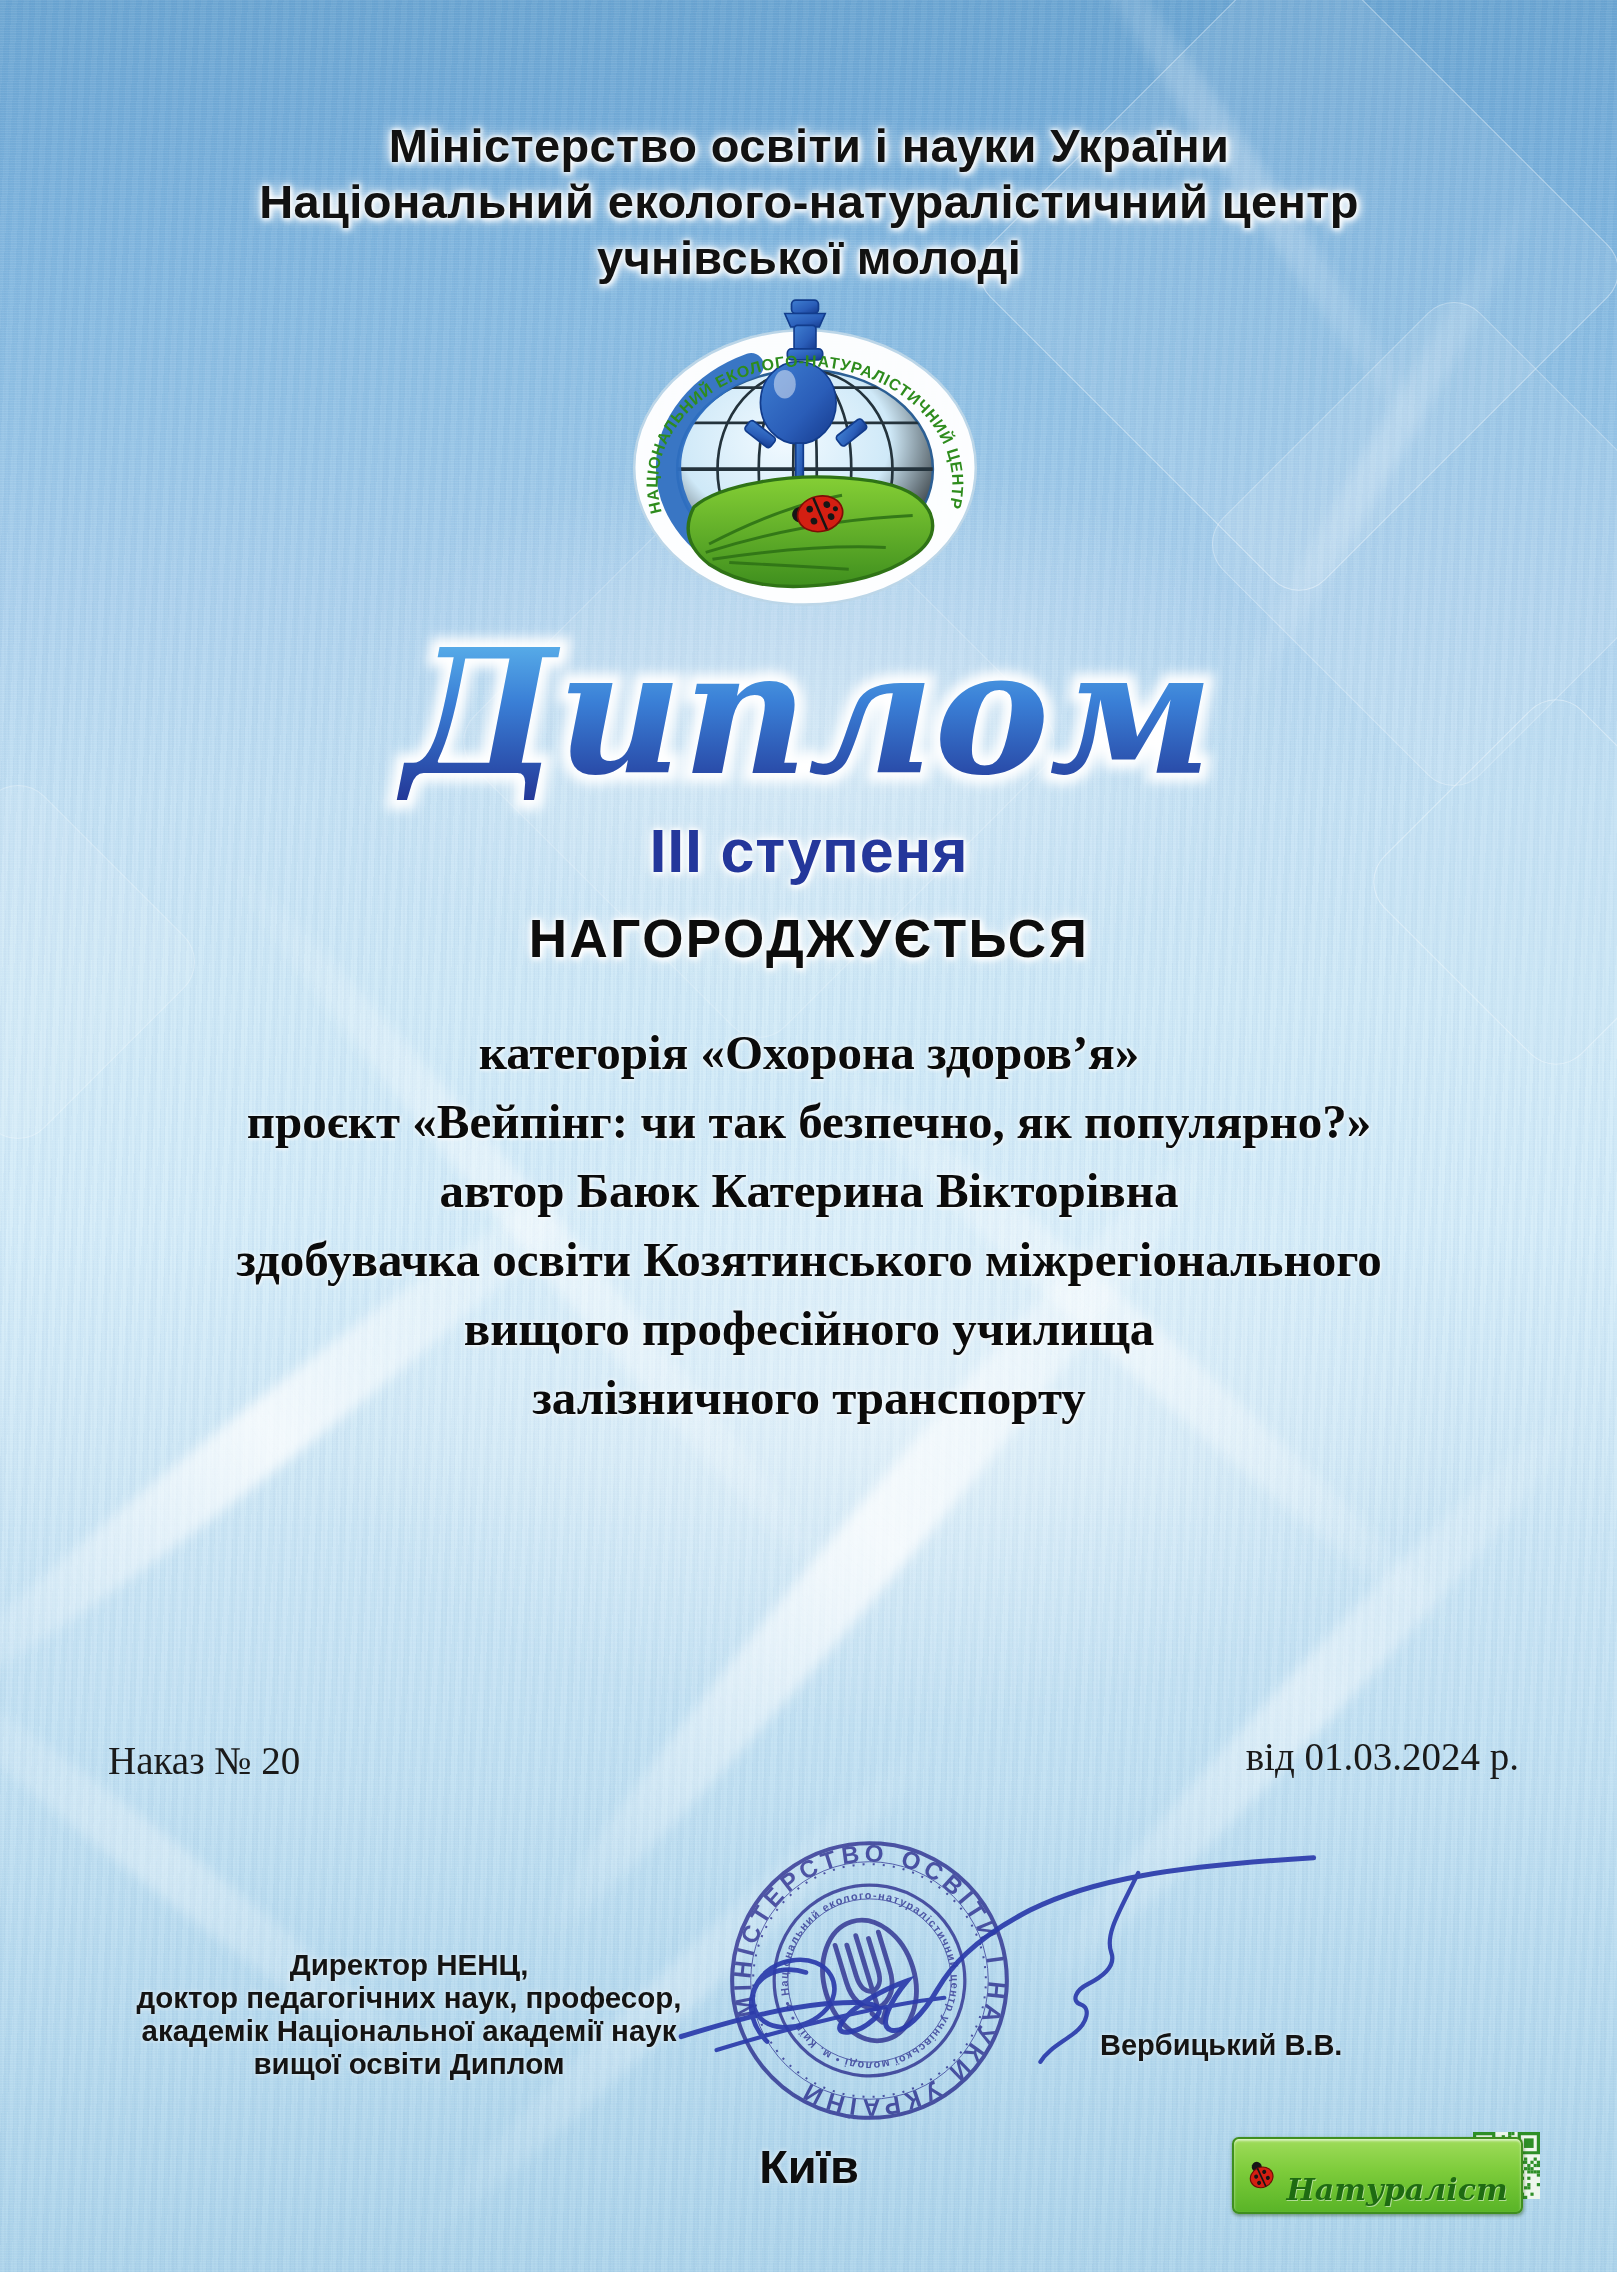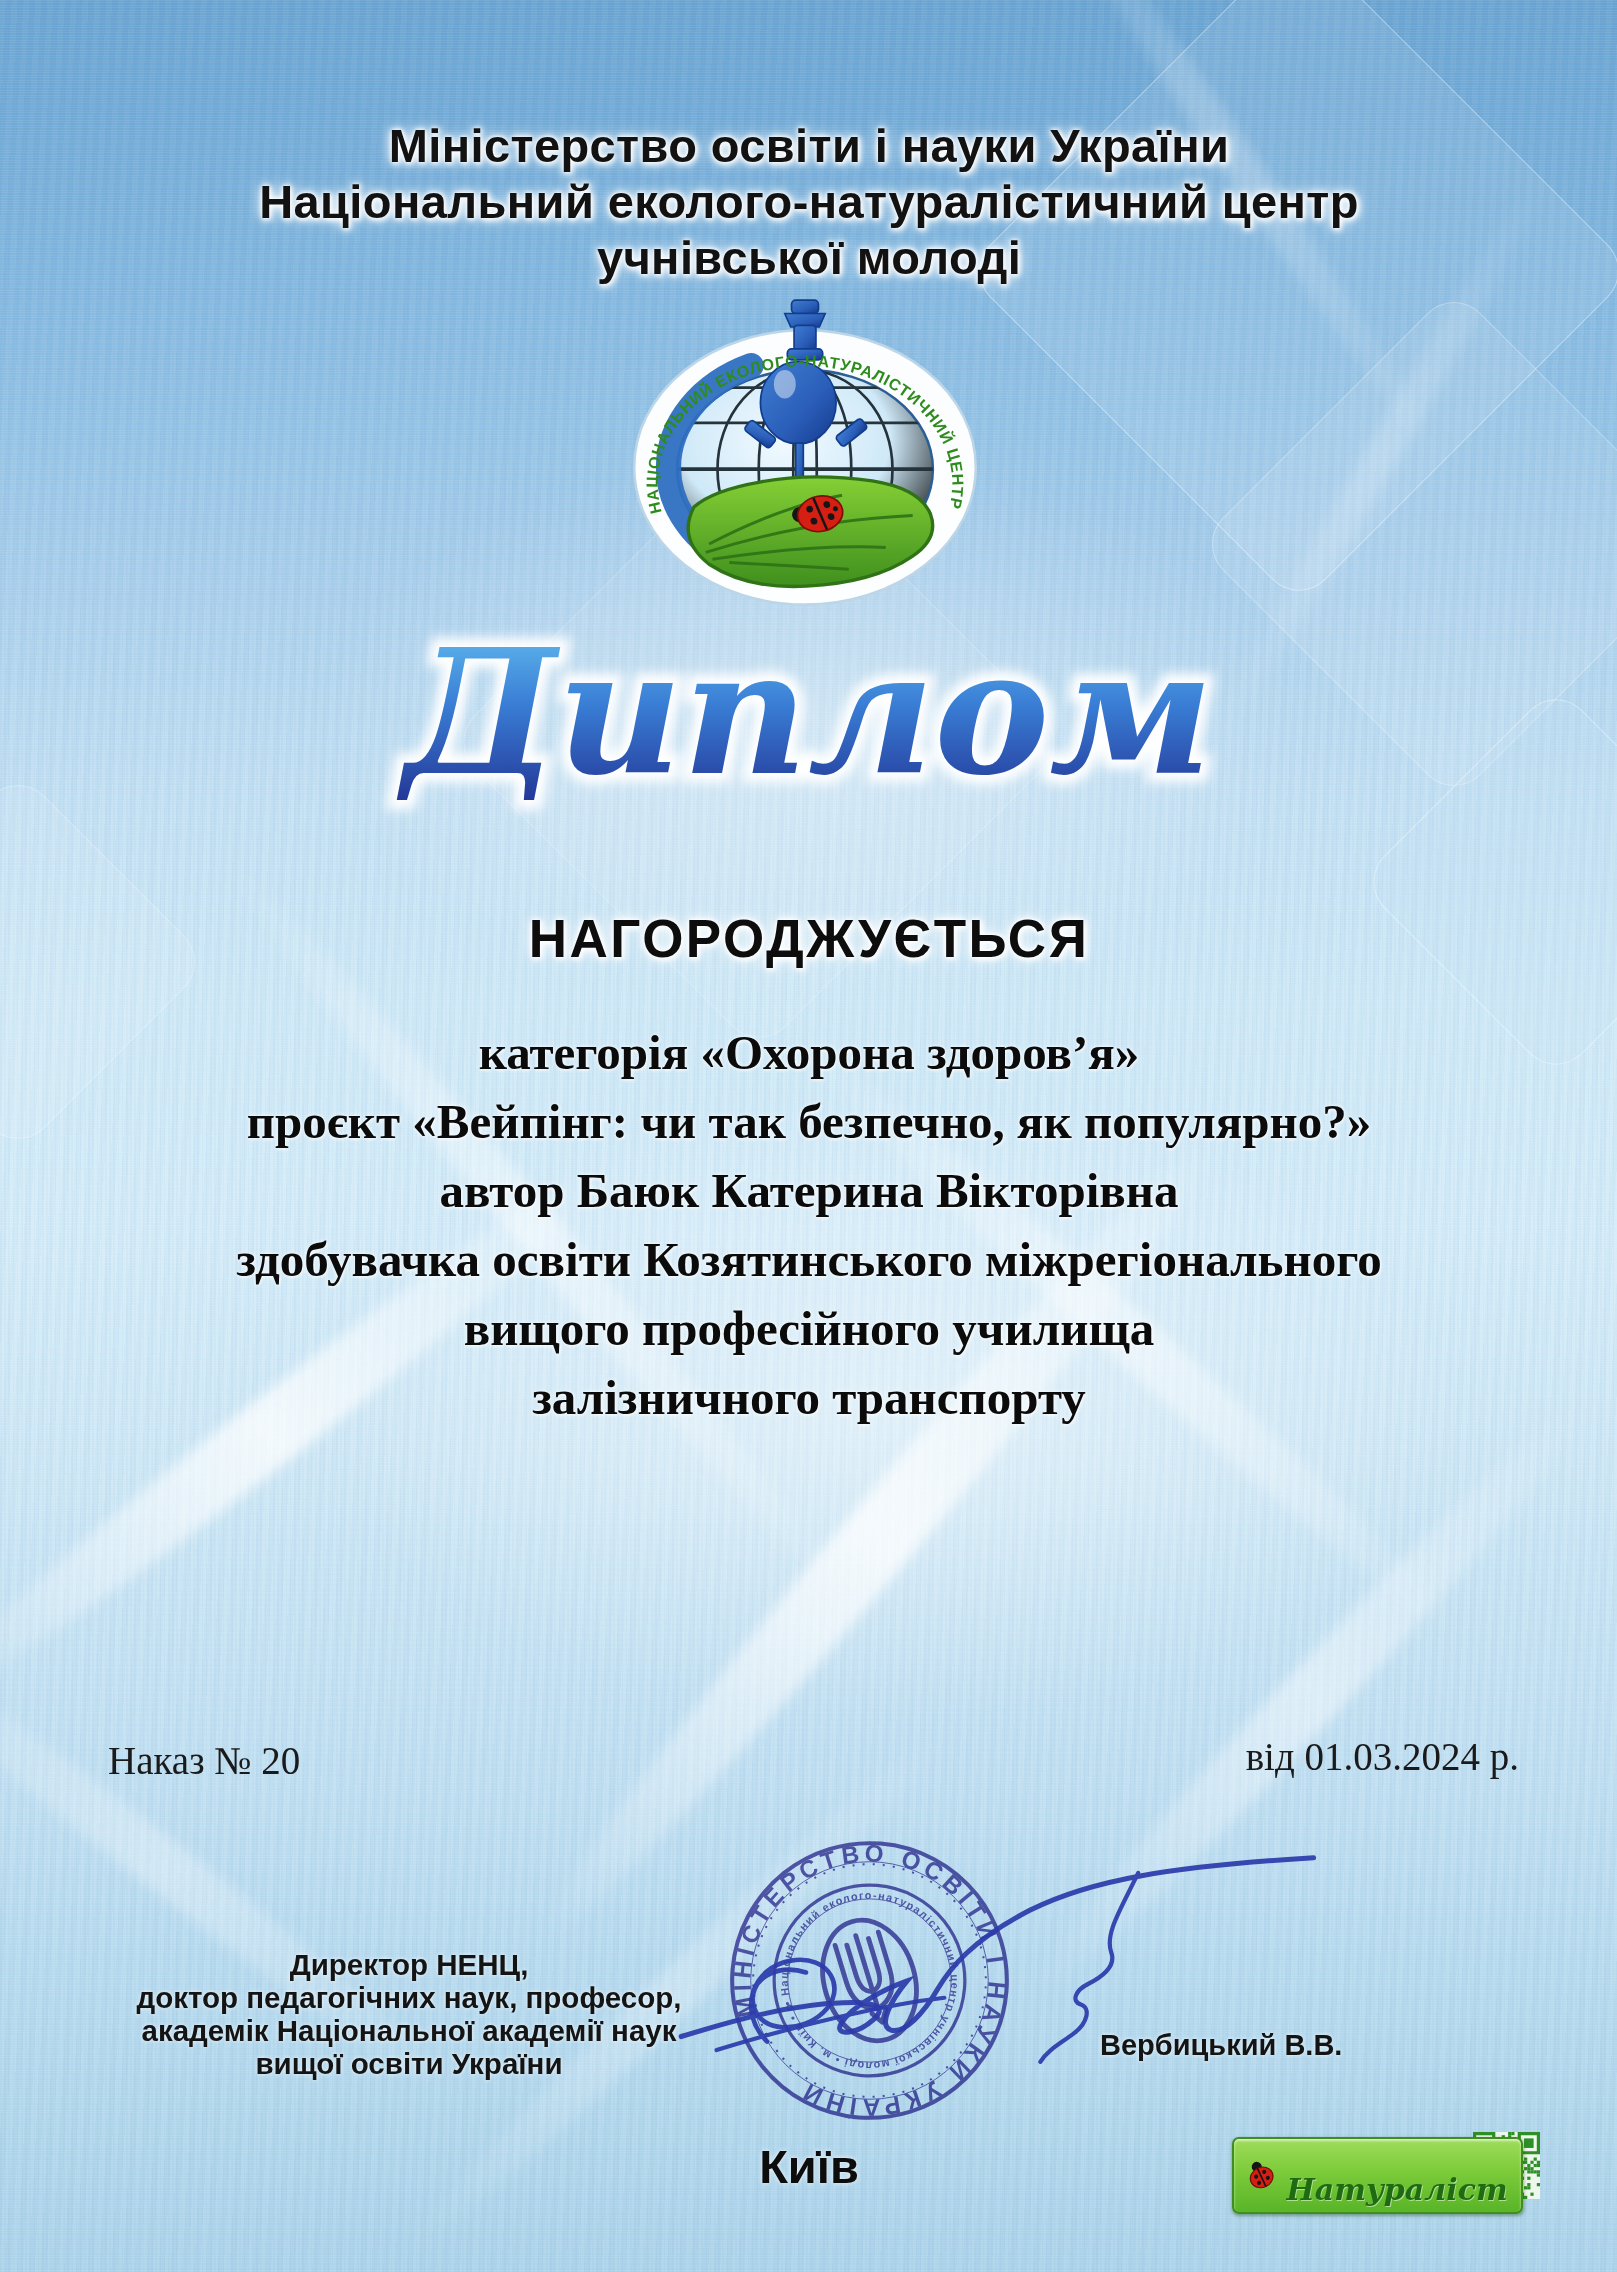--- a/index.html
+++ b/index.html
@@ -178,20 +178,21 @@
         <stop offset="100%" stop-color="#202e8f"></stop>
       </linearGradient>
       <filter id="softGlow" x="-20%" y="-20%" width="140%" height="140%">
         <feGaussianBlur stdDeviation="7"></feGaussianBlur>
       </filter>
     </defs>
     <text class="dip-text" x="550" y="228" text-anchor="middle" font-size="205" stroke="#ffffff" stroke-width="22" fill="#ffffff" filter="url(#softGlow)">Диплом</text>
     <text class="dip-text" x="550" y="228" text-anchor="middle" font-size="205" fill="url(#dipGrad)">Диплом</text>
   </svg>
 
+  <div class="abs center degree glow" style="top:816px;">ІІІ ступеня</div>
   <div class="abs center awarded glow" style="top:908px;">НАГОРОДЖУЄТЬСЯ</div>
 
   <div class="abs center" style="top:1018px;">
     <div class="body-line">категорія «Охорона здоров’я»</div>
     <div class="body-line">проєкт «Вейпінг: чи так безпечно, як популярно?»</div>
     <div class="body-line">автор Баюк Катерина Вікторівна</div>
     <div class="body-line">здобувачка освіти Козятинського міжрегіонального</div>
     <div class="body-line">вищого професійного училища</div>
     <div class="body-line">залізничного транспорту</div>
   </div>
@@ -228,21 +229,21 @@
       <path d="M560 58 C 540 100 520 130 528 152 C 534 168 520 180 500 190 C 486 197 480 210 492 214 C 504 218 500 236 484 248 C 470 259 452 268 444 282" stroke-width="5"></path>
       <path d="M120 258 C 84 222 102 170 148 162 C 194 154 216 196 186 224 C 160 248 112 248 104 216 C 96 186 130 164 166 176" stroke-width="5.5"></path>
       <path d="M60 268 C 150 240 260 214 330 206" stroke-width="5"></path>
     </g>
   </svg>
 
   <div class="abs" style="left:114px;top:1948px;width:590px;">
     <div class="director">Директор НЕНЦ,</div>
     <div class="director">доктор педагогічних наук, професор,</div>
     <div class="director">академік Національної академії наук</div>
-    <div class="director">вищої освіти України</div>
+    <div class="director">вищої освіти Диплом</div>
   </div>
 
   <div class="abs signer" style="left:1052px;top:2029px;">Вербицький В.В.</div>
 
   <div class="abs center kyiv" style="top:2139px;">Київ</div>
 
   <div class="badge" style="left:1232px;top:2137px;">
     <svg width="34" height="34" viewBox="-22 -22 44 44">
       <g transform="rotate(-25)">
         <circle cx="0" cy="-13" r="6.5" fill="#161616"></circle>

